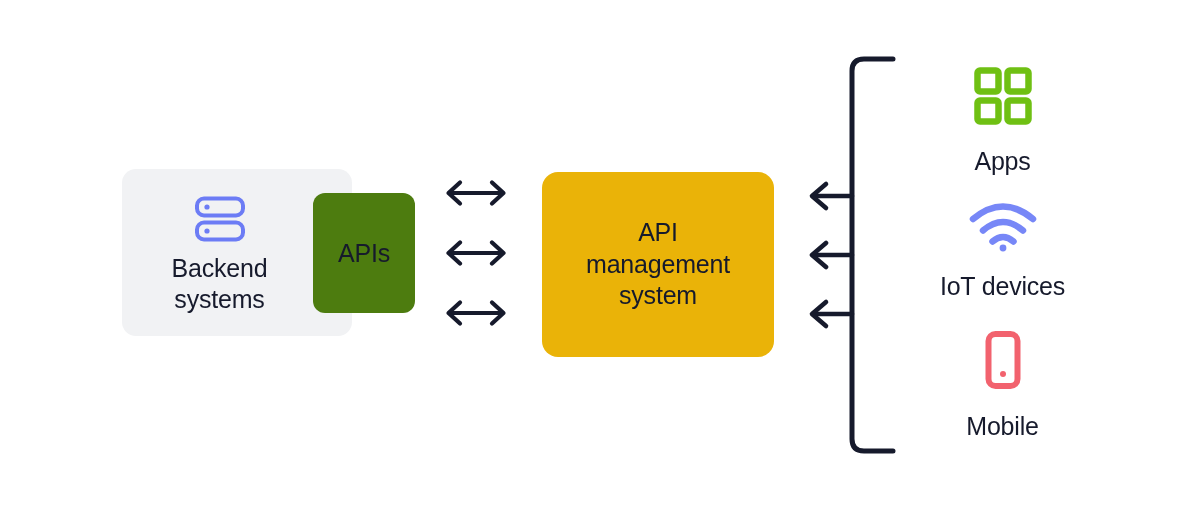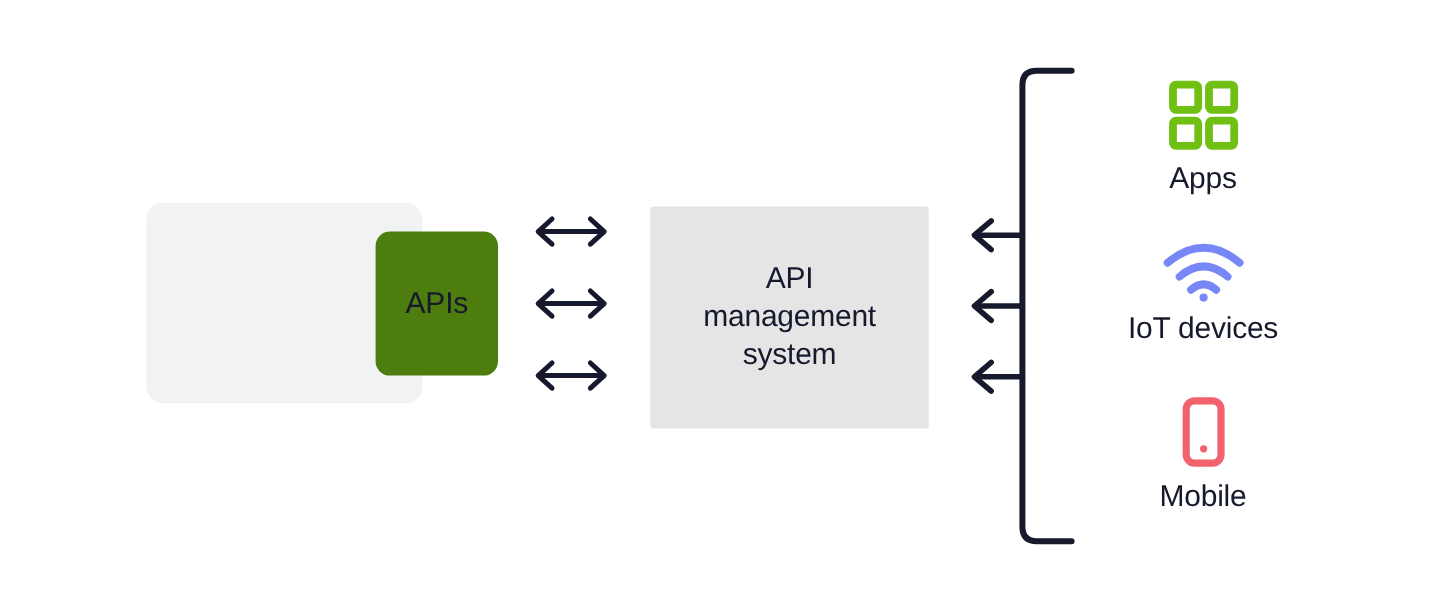--- a/index.html
+++ b/index.html
@@ -99,22 +99,22 @@
     display: block;
   }
 
   
   .ams-card {
     position: absolute;
     left: 542px;
     top: 172px;
     width: 232px;
     height: 185px;
-    background: #e5e5e5;
-    border-radius: 2px;
+    background: #eab308;
+    border-radius: 16px;
     display: flex;
     align-items: center;
     justify-content: center;
   }
   .ams-label {
     font-size: 25px;
     line-height: 1.26;
     text-align: center;
     color: #161a2c;
     letter-spacing: -0.2px;
@@ -156,34 +156,44 @@
   .client-iot    { top: 140px; }
   .client-mobile { top: 270px; }
 
   .client-icon {
     display: block;
   }
   .client-label {
     font-size: 25px;
     color: #161a2c;
     letter-spacing: -0.2px;
-    margin-top: 8px;
+    margin-top: 20px;
     text-align: center;
     white-space: nowrap;
   }
 </style>
 </head>
 <body>
 
 <div class="stage">
 
   <div class="backend-group">
 
     <div class="backend-card"></div>
 
+    <div class="backend-inner">
+      <svg class="server-icon" viewBox="0 0 56 56">
+        <rect x="5" y="7.5" width="46" height="17" rx="7" ry="7" fill="none" stroke="#6c7cf5" stroke-width="4"></rect>
+        <circle cx="15" cy="16" r="2.6" fill="#6c7cf5"></circle>
+        <rect x="5" y="31.5" width="46" height="17" rx="7" ry="7" fill="none" stroke="#6c7cf5" stroke-width="4"></rect>
+        <circle cx="15" cy="40" r="2.6" fill="#6c7cf5"></circle>
+      </svg>
+      <div class="backend-label">Backend
+systems</div>
+    </div>
 
     <div class="apis-card">
       <span class="apis-label">APIs</span>
     </div>
   </div>
 
   <div class="dbl-arrows">
 
     <svg class="dbl-arrow" viewBox="0 0 66 30">
       <g fill="none" stroke="#161a2c" stroke-width="4.2" stroke-linecap="round" stroke-linejoin="round">

